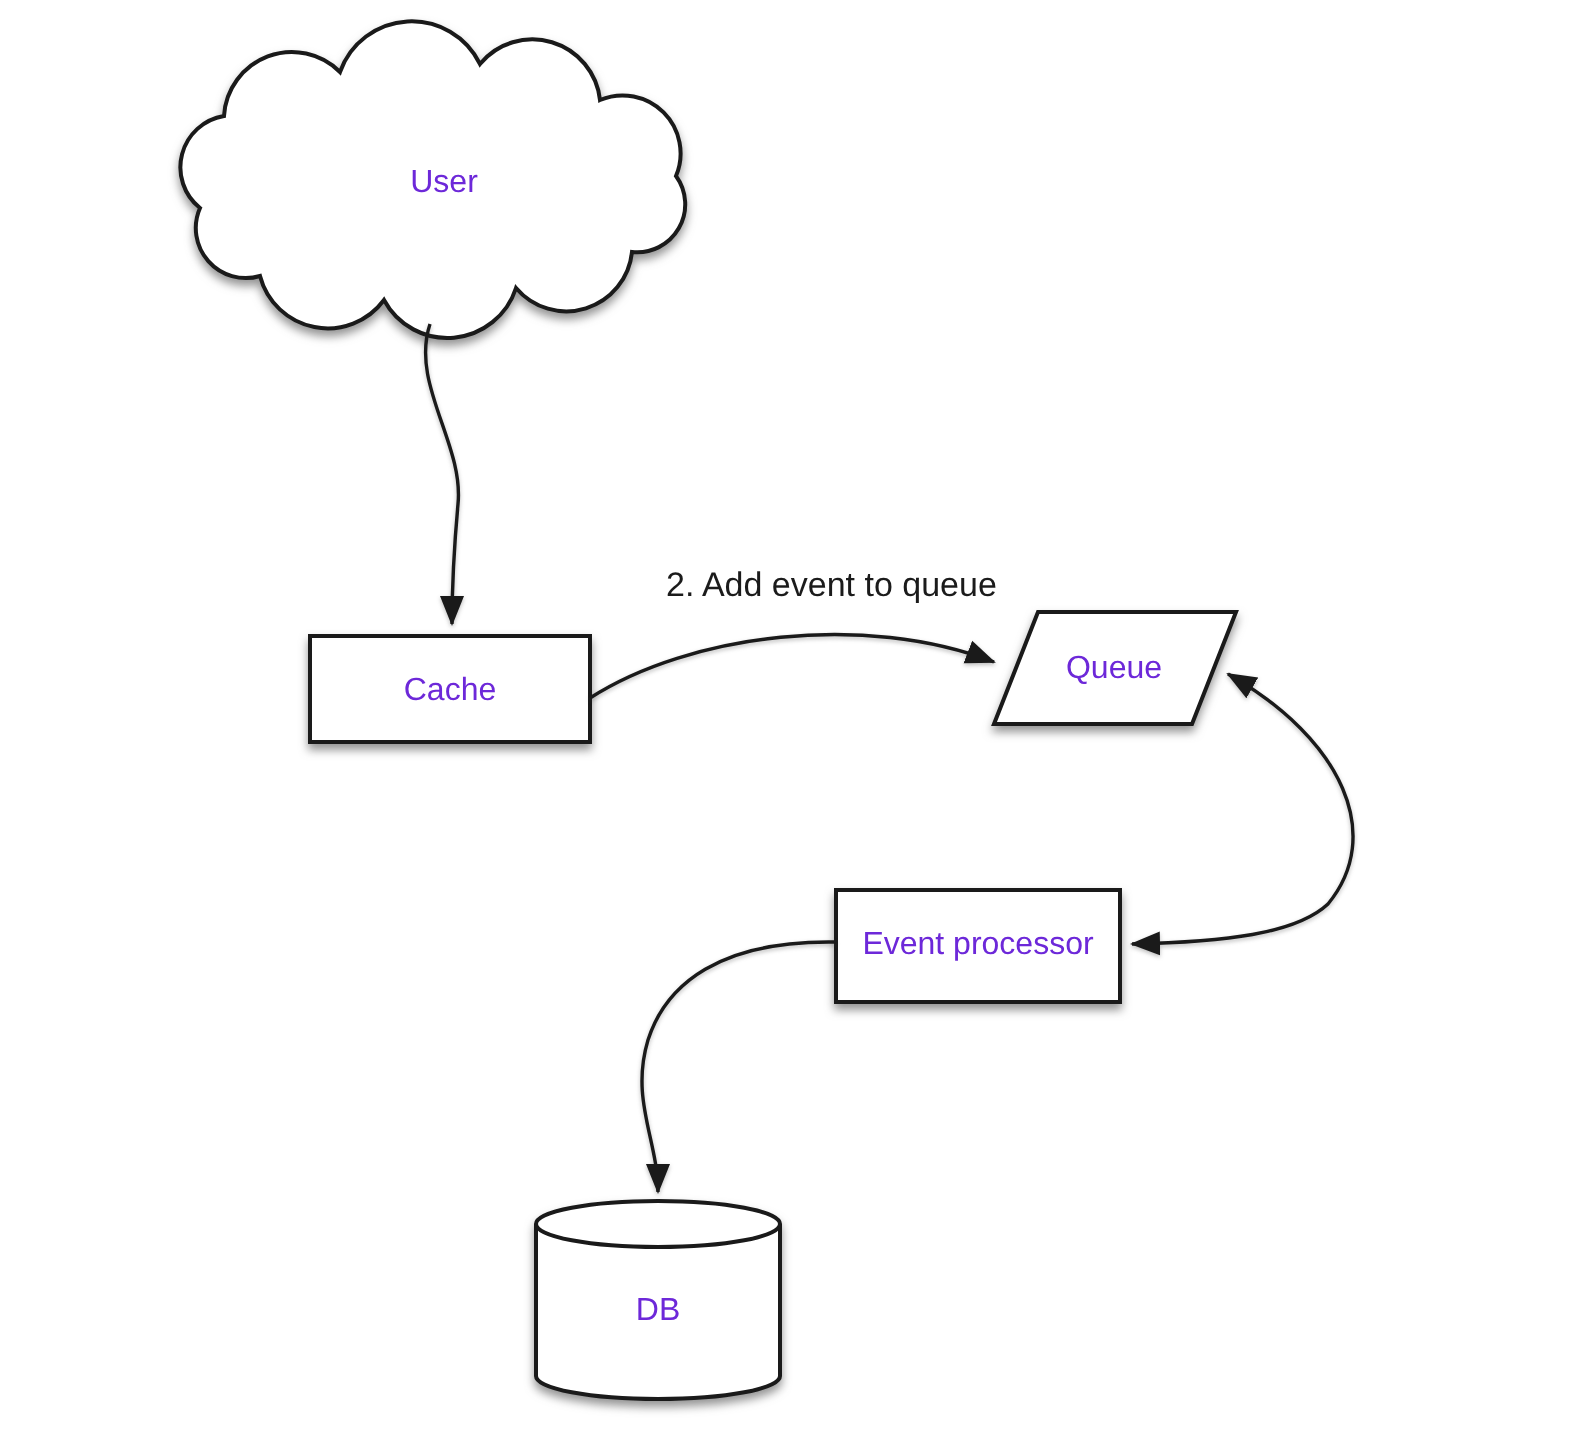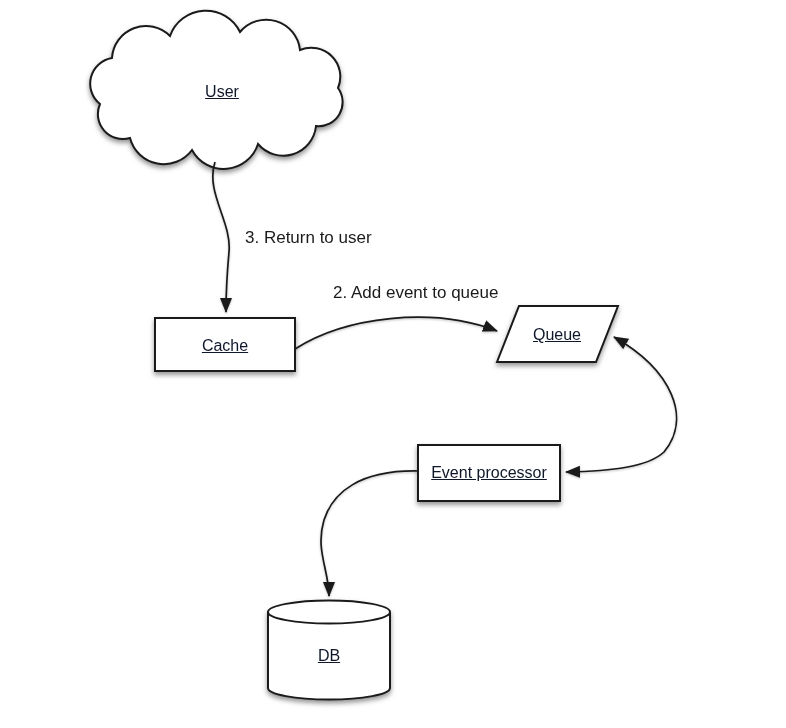--- a/index.html
+++ b/index.html
@@ -20,24 +20,23 @@
   }
   .edge {
     fill: none;
     stroke: #1a1a1a;
     stroke-width: 1.7;
     filter: drop-shadow(0px 1.5px 1px rgba(60,60,60,0.35));
   }
   .arrowhead { fill: #1a1a1a; }
   .label {
     position: absolute;
-    color: #0f172a;
+    color: #6d28d9;
     white-space: nowrap;
     transform: translate(-50%, -50%);
-    text-decoration: underline;
   }
   .node-label { font-size: 16px; }
   .step-label {
     position: absolute;
     color: #1b1b1b;
     white-space: nowrap;
     font-size: 17px;
     transform: translateY(-50%);
   }
 </style>
@@ -85,15 +84,14 @@
     <path class="edge" marker-end="url(#arrow)" d="M 418,471 C 360,470 333,492 324,520 C 315,550 329,570 329,596"></path>
   </svg>
 
   <div class="label node-label" style="left:222px; top:92px;">User</div>
   <div class="label node-label" style="left:225px; top:346px;">Cache</div>
   <div class="label node-label" style="left:557px; top:335px;">Queue</div>
   <div class="label node-label" style="left:489px; top:473px;">Event processor</div>
   <div class="label node-label" style="left:329px; top:656px;">DB</div>
 
   <div class="step-label" style="left:310px; top:293px;margin-left:23px;">2. Add event to queue</div>
-  <div class="step-label" style="left:245px; top:238px;">3. Return to user</div>
 
 </div>
 
 </body></html>

